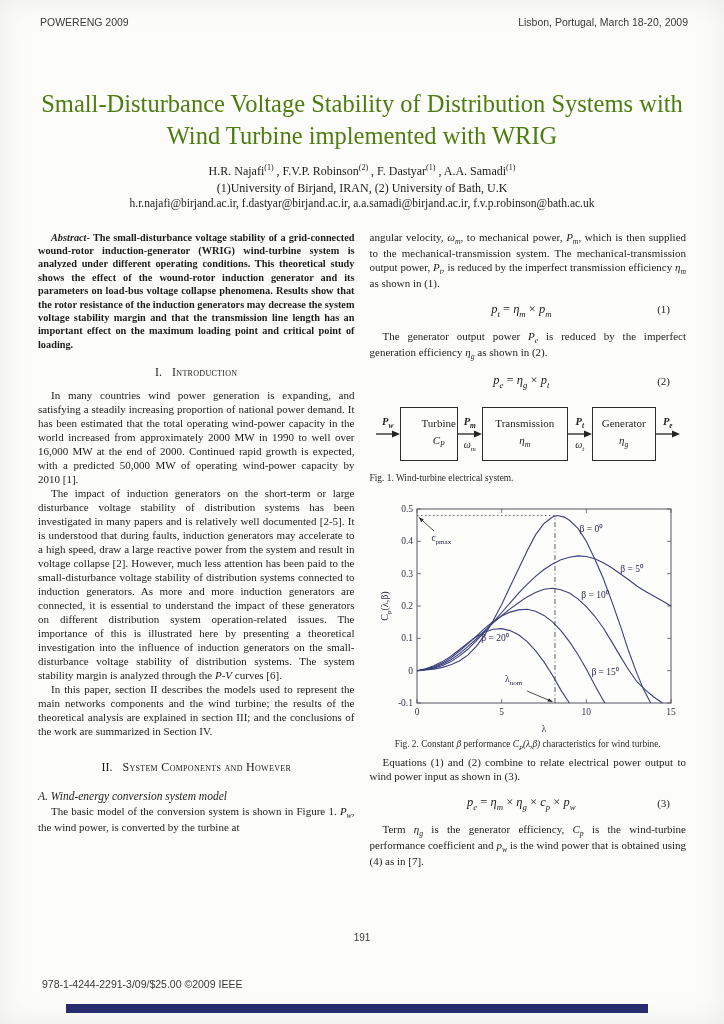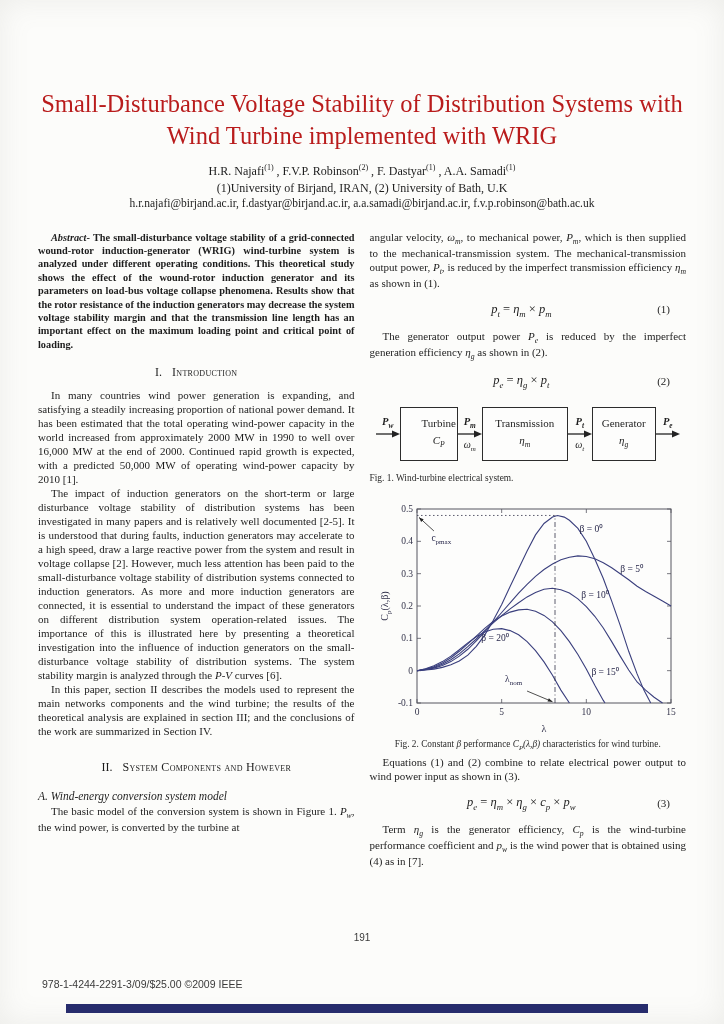--- a/index.html
+++ b/index.html
@@ -7,21 +7,21 @@
   body{font-family:"Liberation Serif",serif;background:#e9e9e7;}
   .page{position:relative;width:724px;height:1024px;background:#fcfcfa;overflow:hidden;color:#1d1d1d;
         box-shadow:inset 0 0 30px rgba(120,120,118,0.12);}
   
   .hdr{position:absolute;top:16px;left:40px;right:36px;display:flex;justify-content:space-between;
        font-family:"Liberation Sans",sans-serif;font-size:10.5px;color:#3a3a3a;}
   .ftr-left{position:absolute;top:978px;left:42px;font-family:"Liberation Sans",sans-serif;font-size:10.5px;color:#3a3a3a;}
   .ftr-page{position:absolute;top:932px;left:50%;transform:translateX(-50%);font-family:"Liberation Sans",sans-serif;font-size:10px;color:#3a3a3a;}
   .accent-bar{position:absolute;top:1004px;left:66px;width:582px;height:9px;background:#272c6d;}
   
-  .title{margin:88px 40px 0;text-align:center;font-size:24.5px;line-height:1.32;color:#b91c1c;}
+  .title{margin:88px 40px 0;text-align:center;font-size:24.5px;line-height:1.32;color:#4d7c0f;}
   .authors{margin-top:10px;text-align:center;font-size:12px;}
   .authors sup{font-size:8px;}
   .affil{margin-top:2px;text-align:center;font-size:12px;}
   .emails{margin-top:1px;text-align:center;font-size:11.5px;}
   
   .cols{display:flex;gap:15px;margin:22px 38px 0;}
   .col{flex:1;min-width:0;font-size:11px;line-height:1.27;text-align:justify;}
   p.body{text-indent:13px;}
   p.noindent{text-indent:0;}
   .abstract{font-weight:bold;font-size:10.3px;line-height:1.3;text-indent:13px;margin-bottom:13px;}
@@ -50,20 +50,24 @@
   .chart-wrap{margin-top:12px;display:flex;justify-content:center;}
   svg text{font-family:"Liberation Serif",serif;font-size:9.5px;fill:#33334a;}
   svg text.alab{font-size:10px;fill:#30304a;}
   svg text.ann{font-size:9.5px;fill:#27274a;}
 </style>
 </head>
 <body>
 
 <div class="page">
 
+  <div class="hdr">
+    <span>POWERENG 2009</span>
+    <span>Lisbon, Portugal, March 18-20, 2009</span>
+  </div>
 
   <div class="title">Small-Disturbance Voltage Stability of Distribution Systems with Wind Turbine implemented with WRIG</div>
   <div class="authors"><span>H.R. Najafi</span><sup>(1)</sup><span> , F.V.P. Robinson</span><sup>(2)</sup><span> , F. Dastyar</span><sup>(1)</sup><span> , A.A. Samadi</span><sup>(1)</sup></div>
   <div class="affil">(1)University of Birjand, IRAN, (2) University of Bath, U.K</div>
   <div class="emails">h.r.najafi@birjand.ac.ir, f.dastyar@birjand.ac.ir, a.a.samadi@birjand.ac.ir, f.v.p.robinson@bath.ac.uk</div>
 
   <div class="cols">
 
     <div class="col">
       <p class="abstract"><span style="font-style: italic; font-weight: bold;">Abstract</span><span style="font-weight: bold;">- The small-disturbance voltage stability of a grid-connected wound-rotor induction-generator (WRIG) wind-turbine system is analyzed under different operating conditions. This theoretical study shows the effect of the wound-rotor induction generator and its parameters on load-bus voltage collapse phenomena. Results show that the rotor resistance of the induction generators may decrease the system voltage stability margin and that the transmission line length has an important effect on the maximum loading point and critical point of loading.</span></p>

